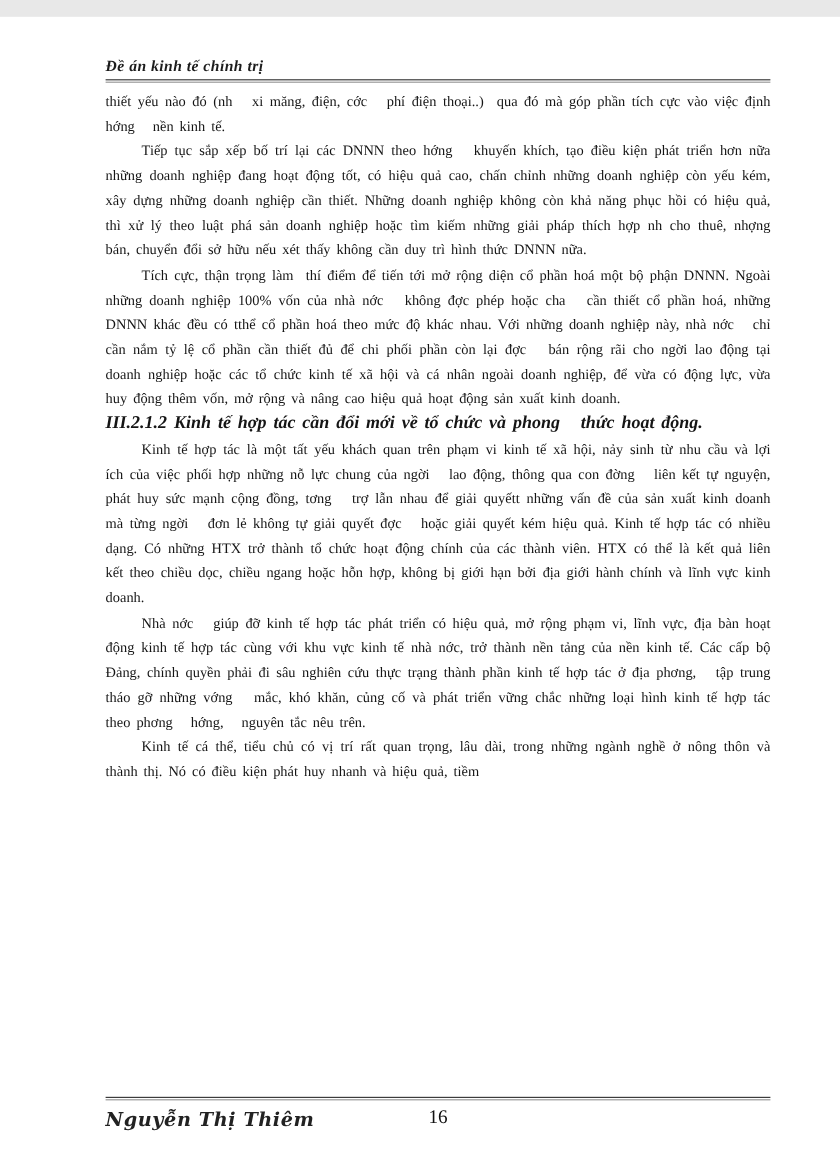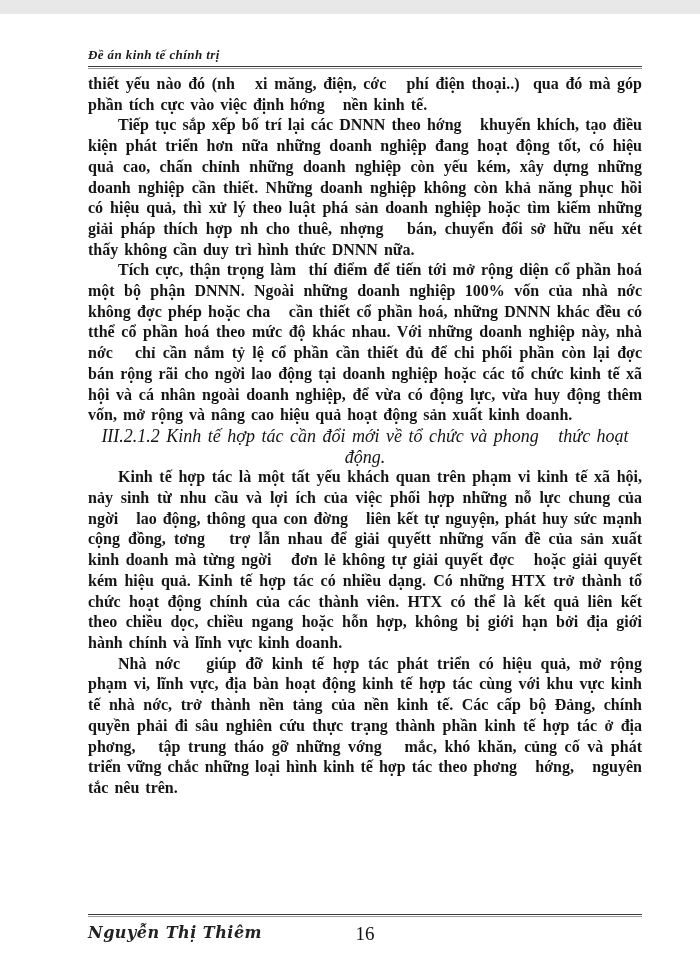--- a/index.html
+++ b/index.html
@@ -35,35 +35,34 @@
     margin-top: 3px;
   }
   
   .content {
     position: absolute;
     top: 60px;
     left: 88px;
     right: 58px;
   }
   .para {
-    font-size: 16px;
+    font-size: 12px;
     line-height: 20.7px;
     text-align: justify;
     white-space: pre-wrap;
     word-spacing: 2px;
     margin: 0;
-    font-weight: bold;
   }
   .para.indent { text-indent: 30px; }
   .para.heading {
-    font-weight: normal;
+    font-weight: bold;
     font-style: italic;
-    font-size: 18px;
+    font-size: 15px;
     text-indent: 0;
-    text-align: center;
+    text-align: left;
   }
   
   .footer {
     position: absolute;
     left: 88px;
     right: 58px;
     top: 897px;
   }
   .footer-row {
     position: relative;
@@ -80,41 +79,42 @@
     font-style: italic;
     letter-spacing: 0.5px;
     color: #222;
   }
   .footer-page {
     position: absolute;
     left: 0;
     right: 0;
     top: 0;
     text-align: center;
-    font-size: 19px;
+    font-size: 16px;
     color: #111;
   }
 </style>
 </head>
 <body>
 
 <div class="page">
 
   <div class="header">
     <div class="header-title">Đề án kinh tế chính trị</div>
     <div class="rule"></div>
   </div>
 
   <div class="content">
     <p class="para">thiết yếu nào đó (nh   xi măng, điện, cớc   phí điện thoại..)  qua đó mà góp phần tích cực vào việc định hớng   nền kinh tế.</p>
     <p class="para indent">Tiếp tục sắp xếp bố trí lại các DNNN theo hớng   khuyến khích, tạo điều kiện phát triển hơn nữa những doanh nghiệp đang hoạt động tốt, có hiệu quả cao, chấn chỉnh những doanh nghiệp còn yếu kém, xây dựng những doanh nghiệp cần thiết. Những doanh nghiệp không còn khả năng phục hồi có hiệu quả, thì xử lý theo luật phá sản doanh nghiệp hoặc tìm kiếm những giải pháp thích hợp nh cho thuê, nhợng   bán, chuyển đổi sở hữu nếu xét thấy không cần duy trì hình thức DNNN nữa.</p>
     <p class="para indent">Tích cực, thận trọng làm  thí điểm để tiến tới mở rộng diện cổ phần hoá một bộ phận DNNN. Ngoài những doanh nghiệp 100% vốn của nhà nớc   không đợc phép hoặc cha   cần thiết cổ phần hoá, những DNNN khác đều có tthể cổ phần hoá theo mức độ khác nhau. Với những doanh nghiệp này, nhà nớc   chỉ cần nắm tỷ lệ cổ phần cần thiết đủ để chi phối phần còn lại đợc   bán rộng rãi cho ngời lao động tại doanh nghiệp hoặc các tổ chức kinh tế xã hội và cá nhân ngoài doanh nghiệp, để vừa có động lực, vừa huy động thêm vốn, mở rộng và nâng cao hiệu quả hoạt động sản xuất kinh doanh.</p>
     <p class="para heading">III.2.1.2 Kinh tế hợp tác cần đổi mới về tổ chức và phong   thức hoạt động.</p>
     <p class="para indent">Kinh tế hợp tác là một tất yếu khách quan trên phạm vi kinh tế xã hội, nảy sinh từ nhu cầu và lợi ích của việc phối hợp những nỗ lực chung của ngời   lao động, thông qua con đờng   liên kết tự nguyện, phát huy sức mạnh cộng đồng, tơng   trợ lẫn nhau để giải quyếtt những vấn đề của sản xuất kinh doanh mà từng ngời   đơn lẻ không tự giải quyết đợc   hoặc giải quyết kém hiệu quả. Kinh tế hợp tác có nhiều dạng. Có những HTX trở thành tổ chức hoạt động chính của các thành viên. HTX có thể là kết quả liên kết theo chiều dọc, chiều ngang hoặc hỗn hợp, không bị giới hạn bởi địa giới hành chính và lĩnh vực kinh doanh.</p>
     <p class="para indent">Nhà nớc   giúp đỡ kinh tế hợp tác phát triển có hiệu quả, mở rộng phạm vi, lĩnh vực, địa bàn hoạt động kinh tế hợp tác cùng với khu vực kinh tế nhà nớc, trở thành nền tảng của nền kinh tế. Các cấp bộ Đảng, chính quyền phải đi sâu nghiên cứu thực trạng thành phần kinh tế hợp tác ở địa phơng,   tập trung tháo gỡ những vớng   mắc, khó khăn, củng cố và phát triển vững chắc những loại hình kinh tế hợp tác theo phơng   hớng,   nguyên tắc nêu trên.</p>
+    <p class="para indent">Kinh tế cá thể, tiểu chủ có vị trí rất quan trọng, lâu dài, trong những ngành nghề ở nông thôn và thành thị. Nó có điều kiện phát huy nhanh và hiệu quả, tiềm</p>
   </div>
 
   <div class="footer">
     <div class="rule"></div>
     <div class="footer-row">
       <span class="footer-author">Nguyễn Thị Thiêm</span>
       <span class="footer-page">16</span>
     </div>
   </div>
 

